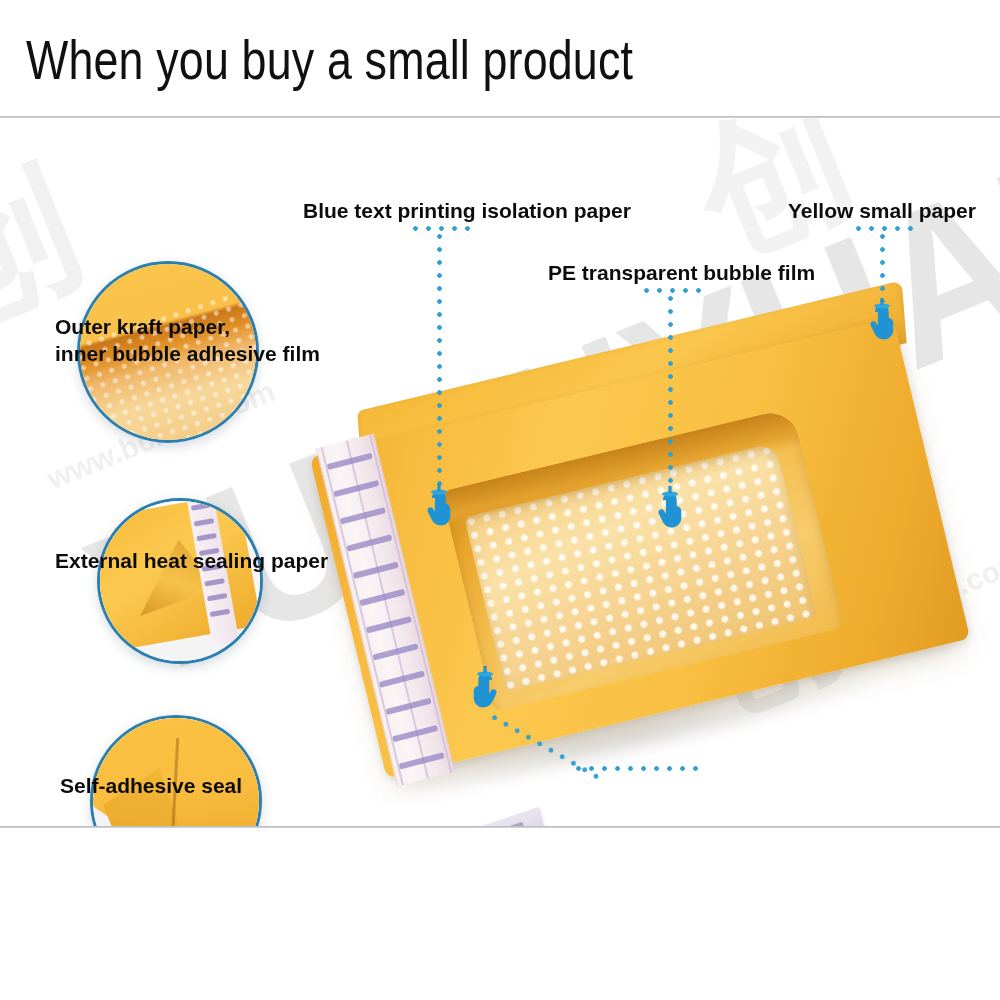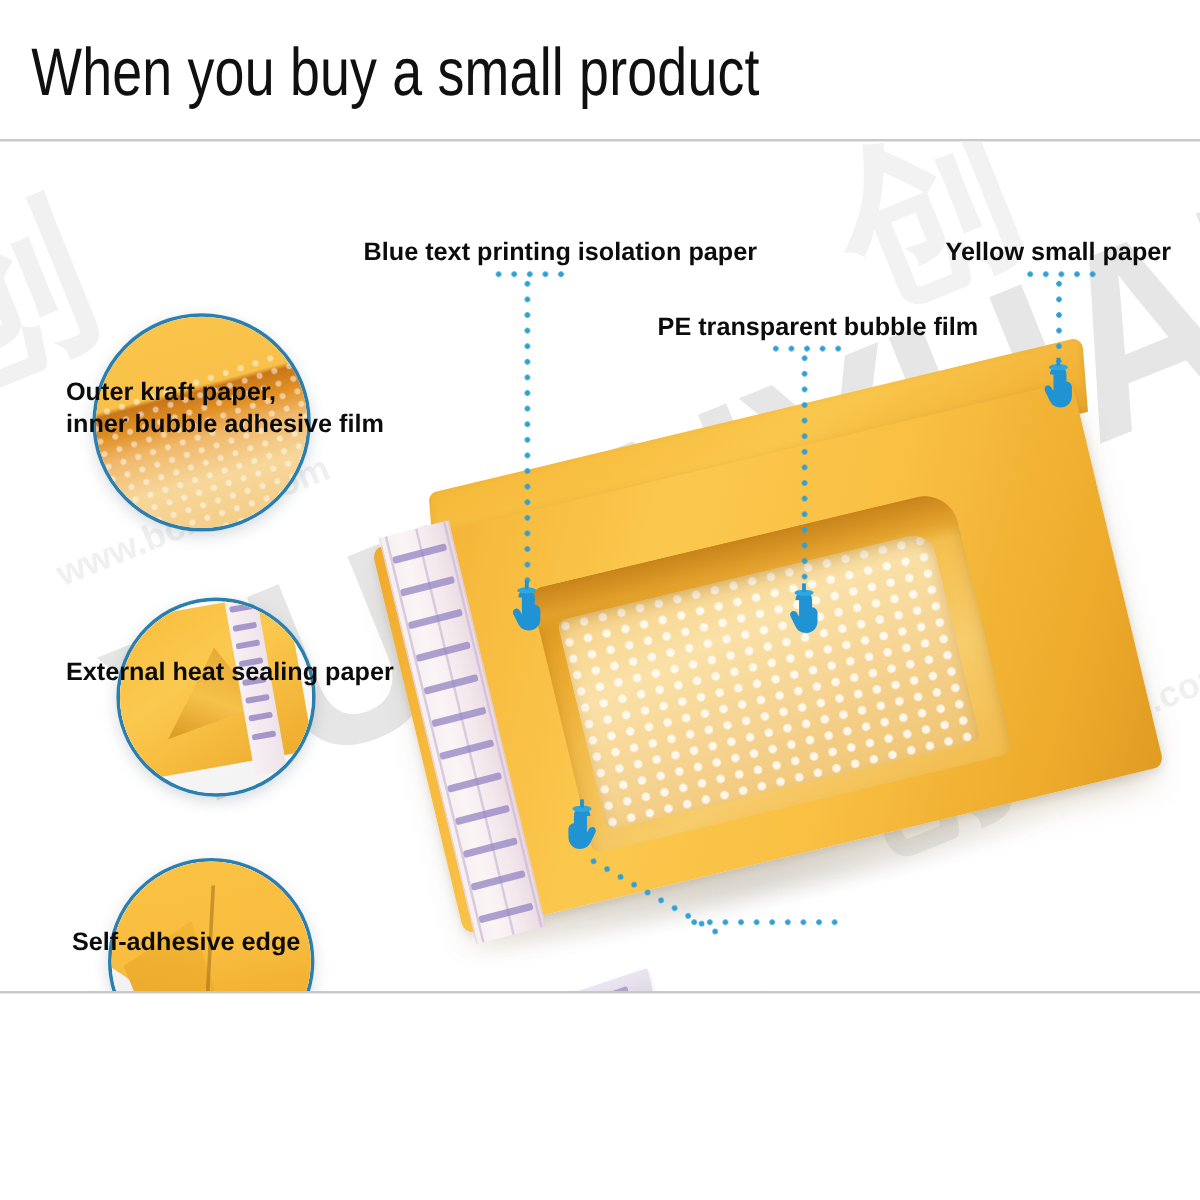--- a/index.html
+++ b/index.html
@@ -253,21 +253,21 @@
       </div>
     </div>
     <div class="circ-label" style="left:55px;top:429px;">External heat sealing paper</div>
 
     <div class="circ c3">
       <div class="c3-fill"></div>
       <div class="c3-a"></div>
       <div class="c3-b"></div>
       <div class="c3-seam"></div>
     </div>
-    <div class="circ-label" style="left:60px;top:654px;">Self-adhesive edge</div>
+    <div class="circ-label" style="left:60px;top:654px;">Self-adhesive seal</div>
 
     <div class="call" style="left:303px;top:80px;text-align:center;">Blue text printing isolation paper</div>
     <div class="dot-h" style="left:409px;top:108px;width:62px;"></div>
     <div class="dot-v" style="left:437px;top:112px;height:258px;"></div>
     <div class="hand" style="left:422px;top:366px;">
       <svg viewBox="0 0 34 46">
           <path d="M10 14c0-4 2.6-7 6.8-7s6.9 3 6.9 7v6c2.9.3 4.6 2.2 4.6 5.4v5.9c0 6-3.8 10.2-9.4 10.2-4.3 0-7.2-1.9-9-5.4l-4-8.1c-1-2.1-.3-3.9 1.4-4.6 1.5-.6 3 0 4 1.7l1.6 2.7V14z" fill="#1f93d4"></path>
           <ellipse cx="17" cy="8" rx="8" ry="2.6" fill="#2fa6dd"></ellipse>
           <rect x="15.4" y="0" width="3.2" height="7" fill="#1f93d4"></rect>
         </svg>

